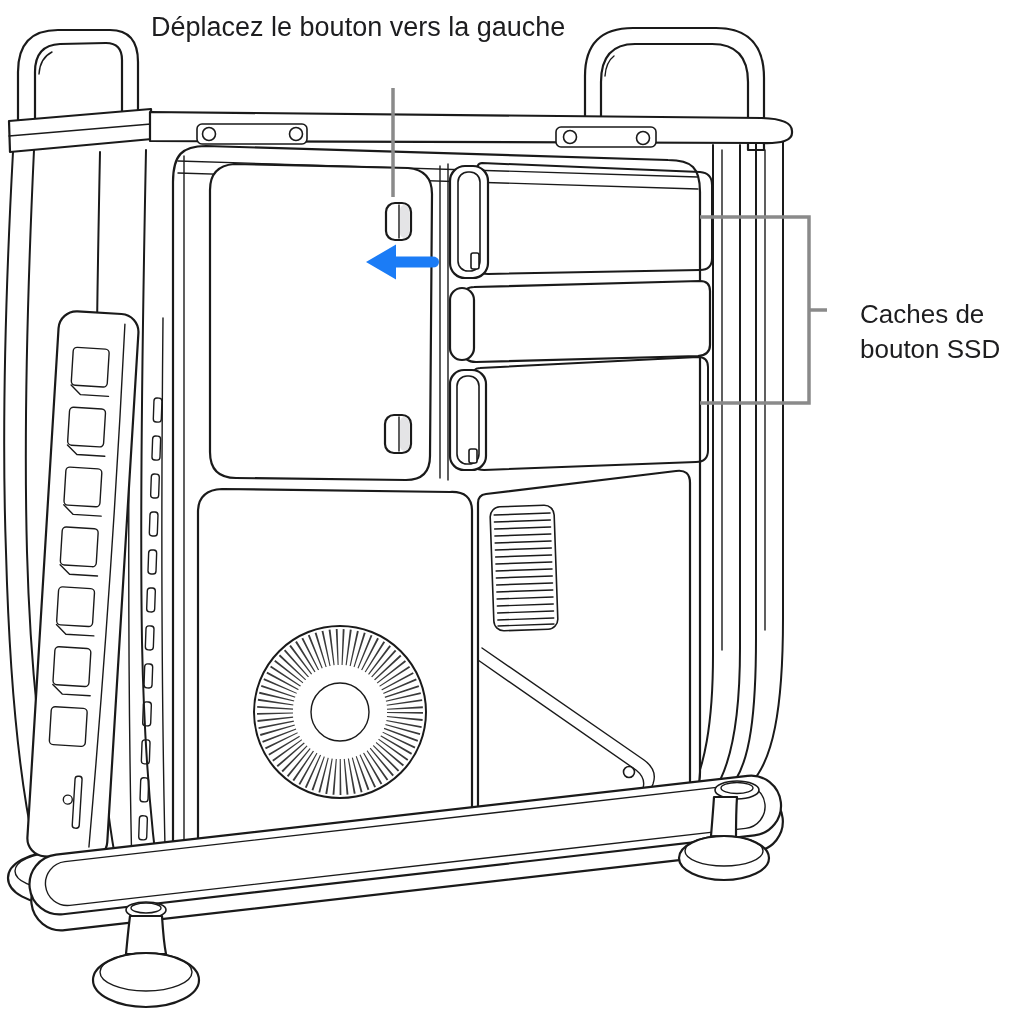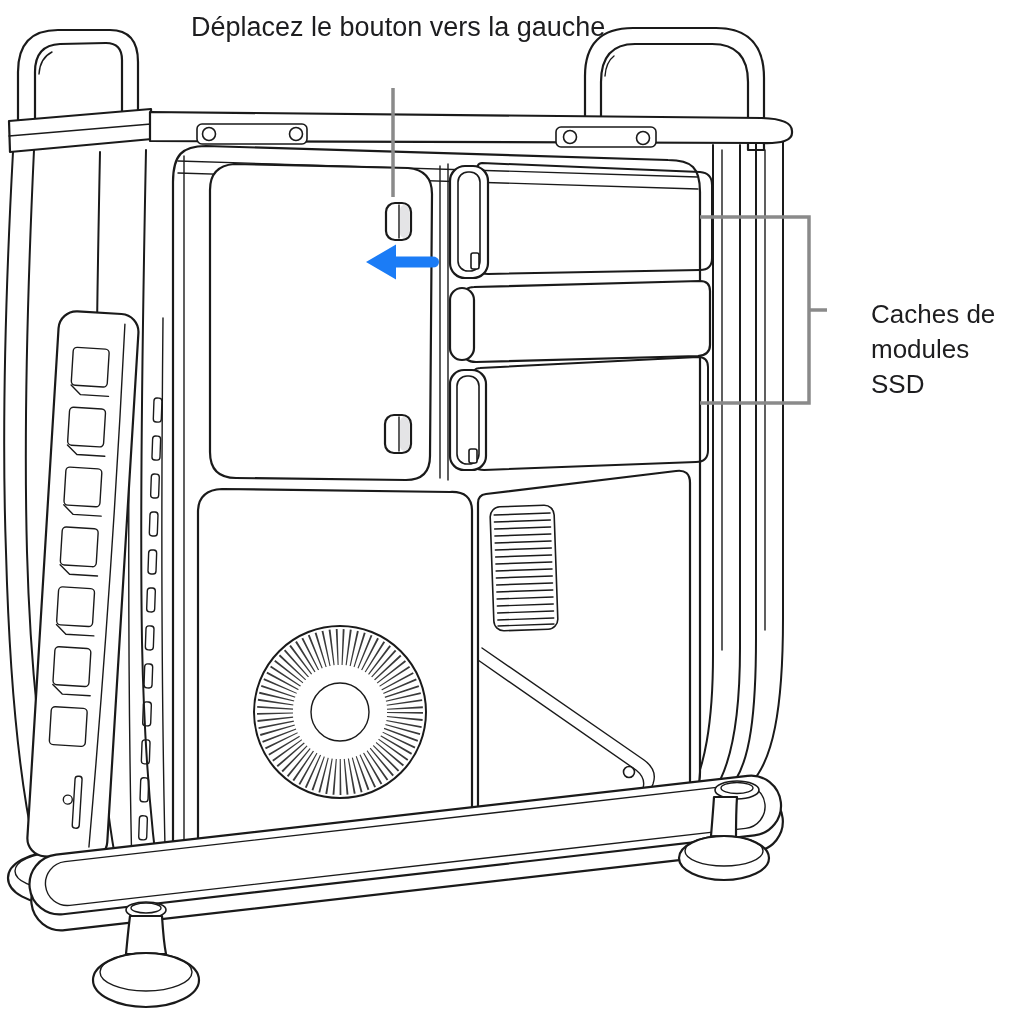--- a/index.html
+++ b/index.html
@@ -4,21 +4,21 @@
 <style>
   html,body{margin:0;padding:0;background:#fff;}
   body{width:1013px;height:1016px;position:relative;overflow:hidden;
        font-family:"Liberation Sans", sans-serif;color:#1d1d1f;}
   .stage{position:absolute;inset:0;}
   svg{position:absolute;left:0;top:0;}
   .ln{fill:none;stroke:#1a1a1a;stroke-width:2;stroke-linecap:round;stroke-linejoin:round;}
   .ln-thin{fill:none;stroke:#1a1a1a;stroke-width:1.4;stroke-linecap:round;stroke-linejoin:round;}
   .wh{fill:#ffffff;stroke:#1a1a1a;stroke-width:2.2;stroke-linecap:round;stroke-linejoin:round;}
   .whthin{fill:#ffffff;stroke:#1a1a1a;stroke-width:1.6;stroke-linecap:round;stroke-linejoin:round;}
-  .callout-text{position:absolute;font-size:27px;line-height:37px;letter-spacing:0px;margin-left:40px;}
+  .callout-text{position:absolute;font-size:27px;line-height:37px;letter-spacing:0px;}
   .callout-text.small{font-size:26px;line-height:35px;}
 </style>
 </head>
 <body>
 
 <div class="stage">
 
 <svg width="1013" height="1016" viewBox="0 0 1013 1016">
 
   <g>
@@ -211,18 +211,18 @@
 
   <path d="M700,217 H809 V403 H700 M809,310 H827" fill="none" stroke-width="3.5" stroke="#8A8A8A"></path>
 
   <path d="M366,262 L396,244.5 L396,256.5 L432,256.5 Q439,256.5 439,262 Q439,267.5 432,267.5 L396,267.5 L396,279.5 Z" fill="#1B7CF6" stroke="none"></path>
 </svg>
 
   <div class="callout-text" style="left:151px;top:9px;">
     <div>Déplacez le bouton vers la gauche</div>
   </div>
 
-  <div class="callout-text small" style="left:831px;top:297px;">
+  <div class="callout-text small" style="left:860px;top:297px;">
     <div>Caches de</div>
-    <div>modules SSD</div>
+    <div>bouton SSD</div>
   </div>
 
 </div>
 
 </body></html>

